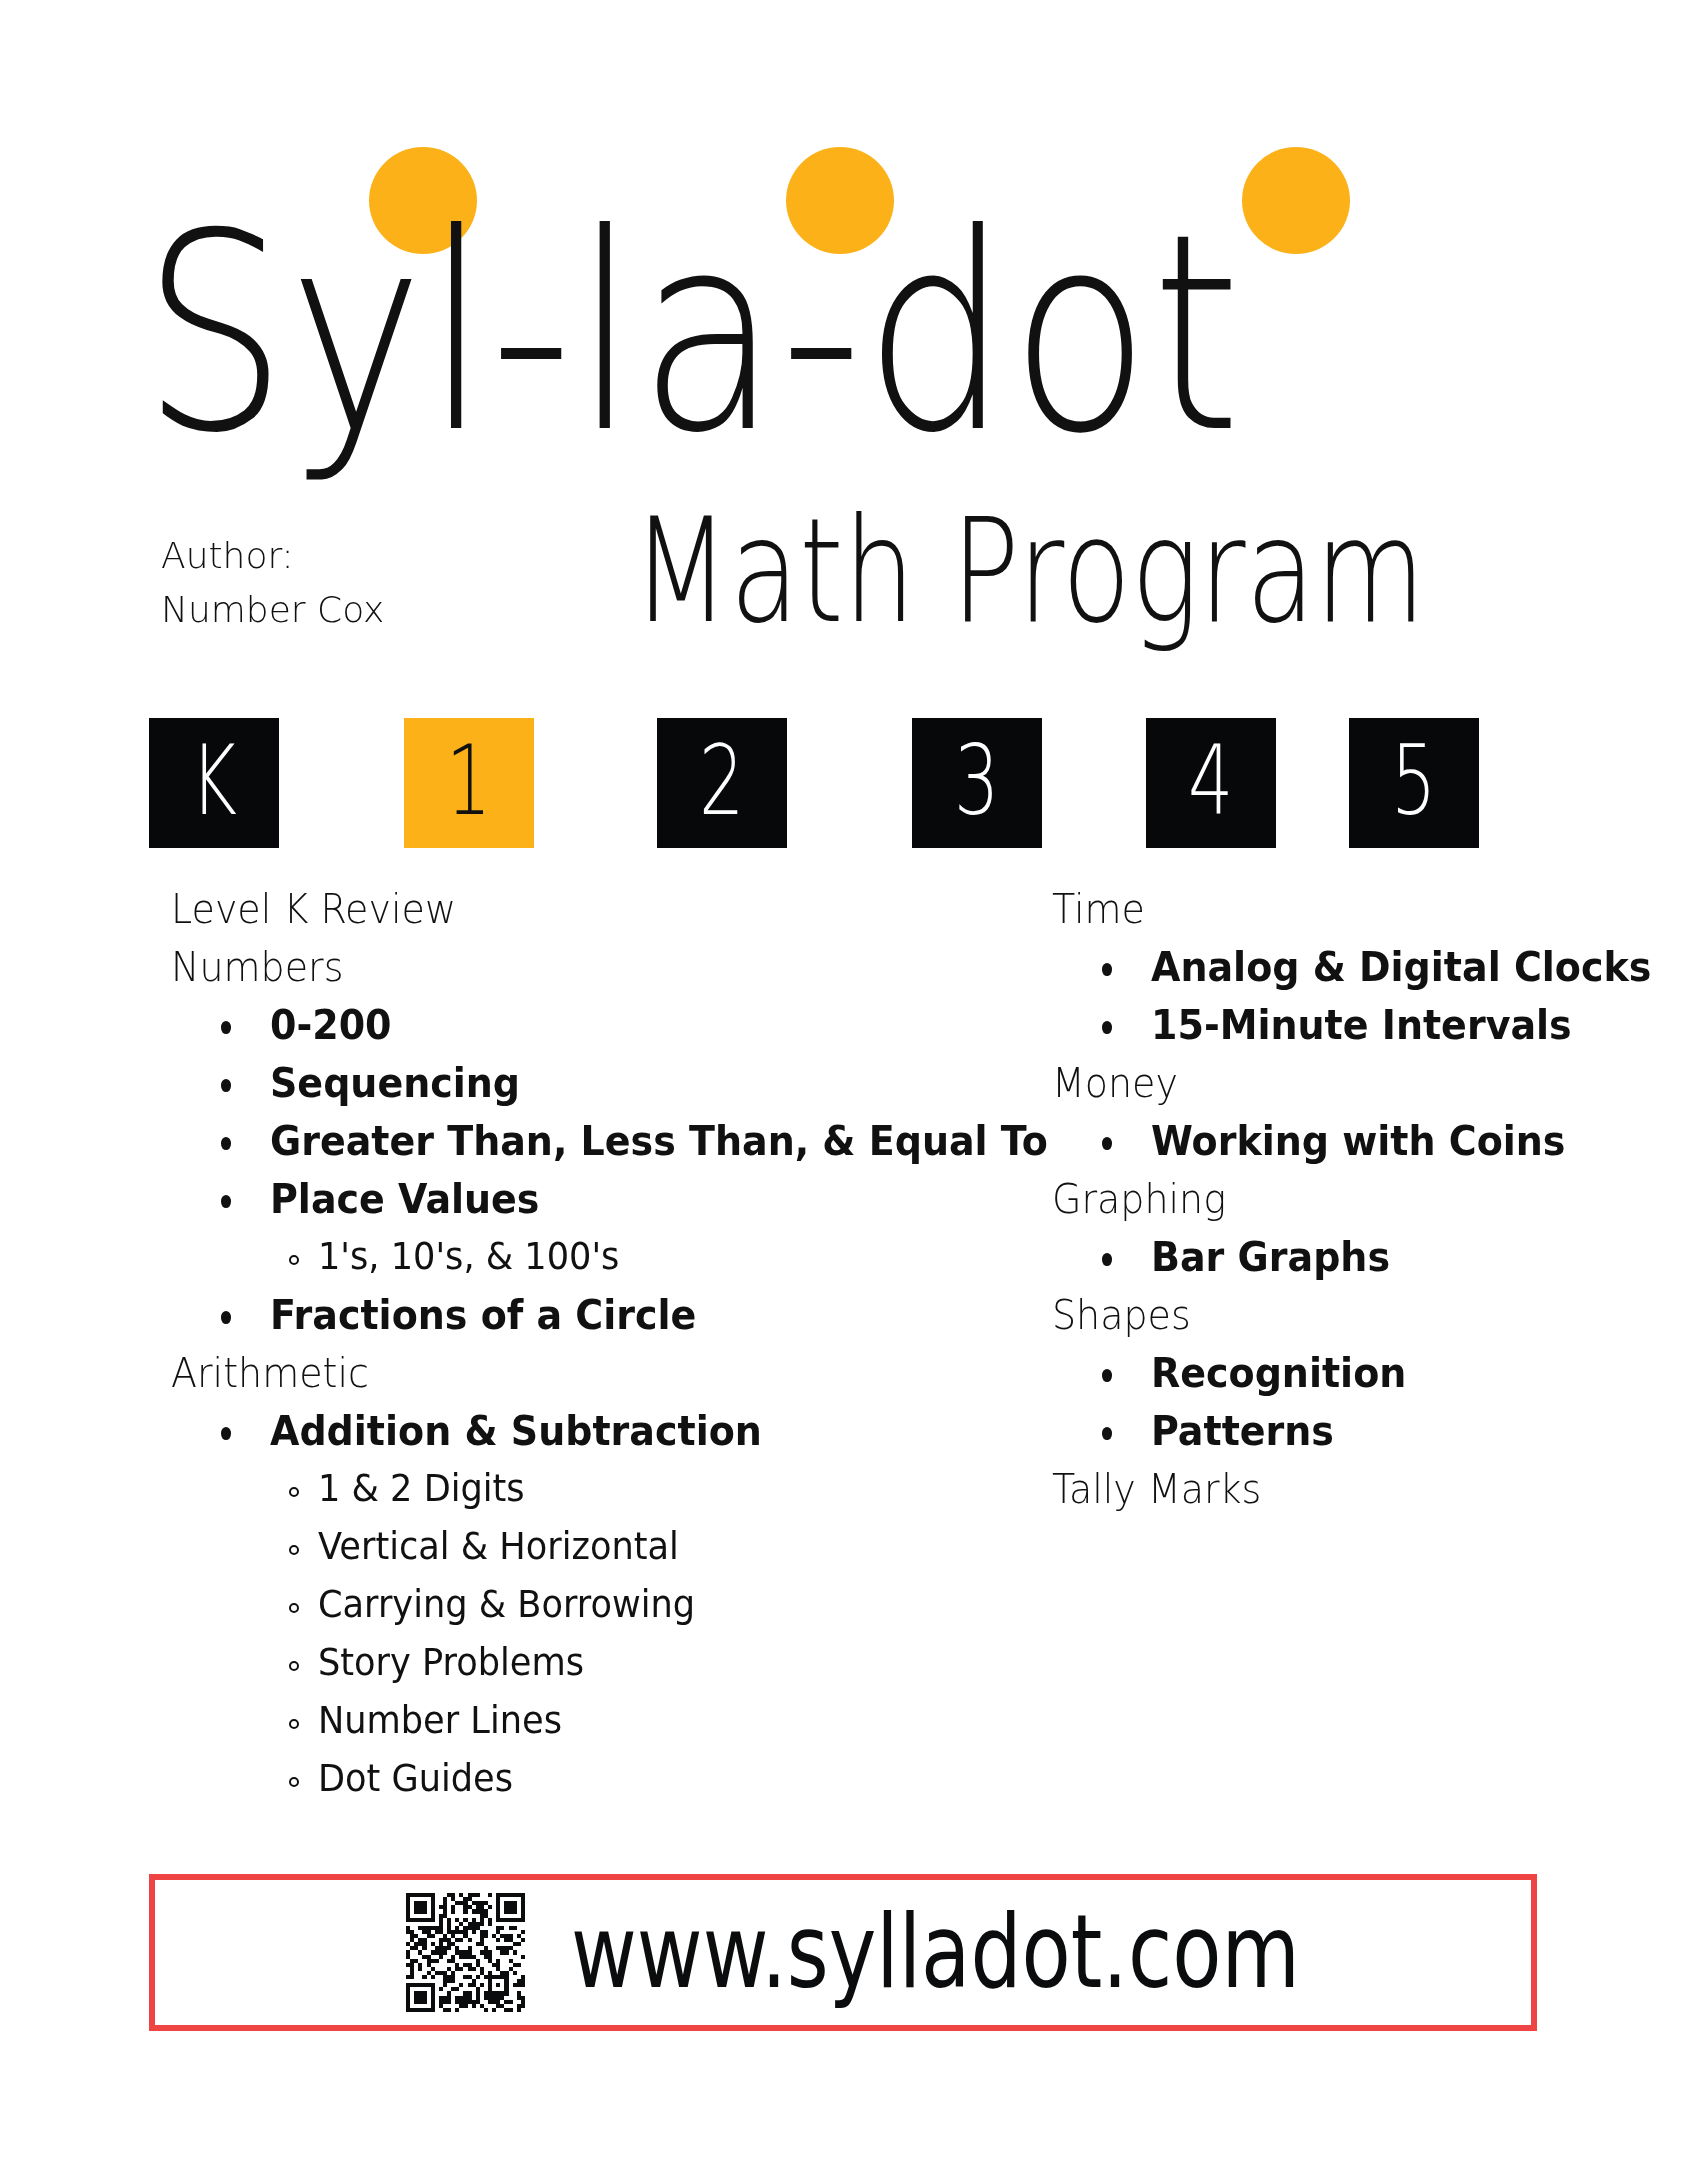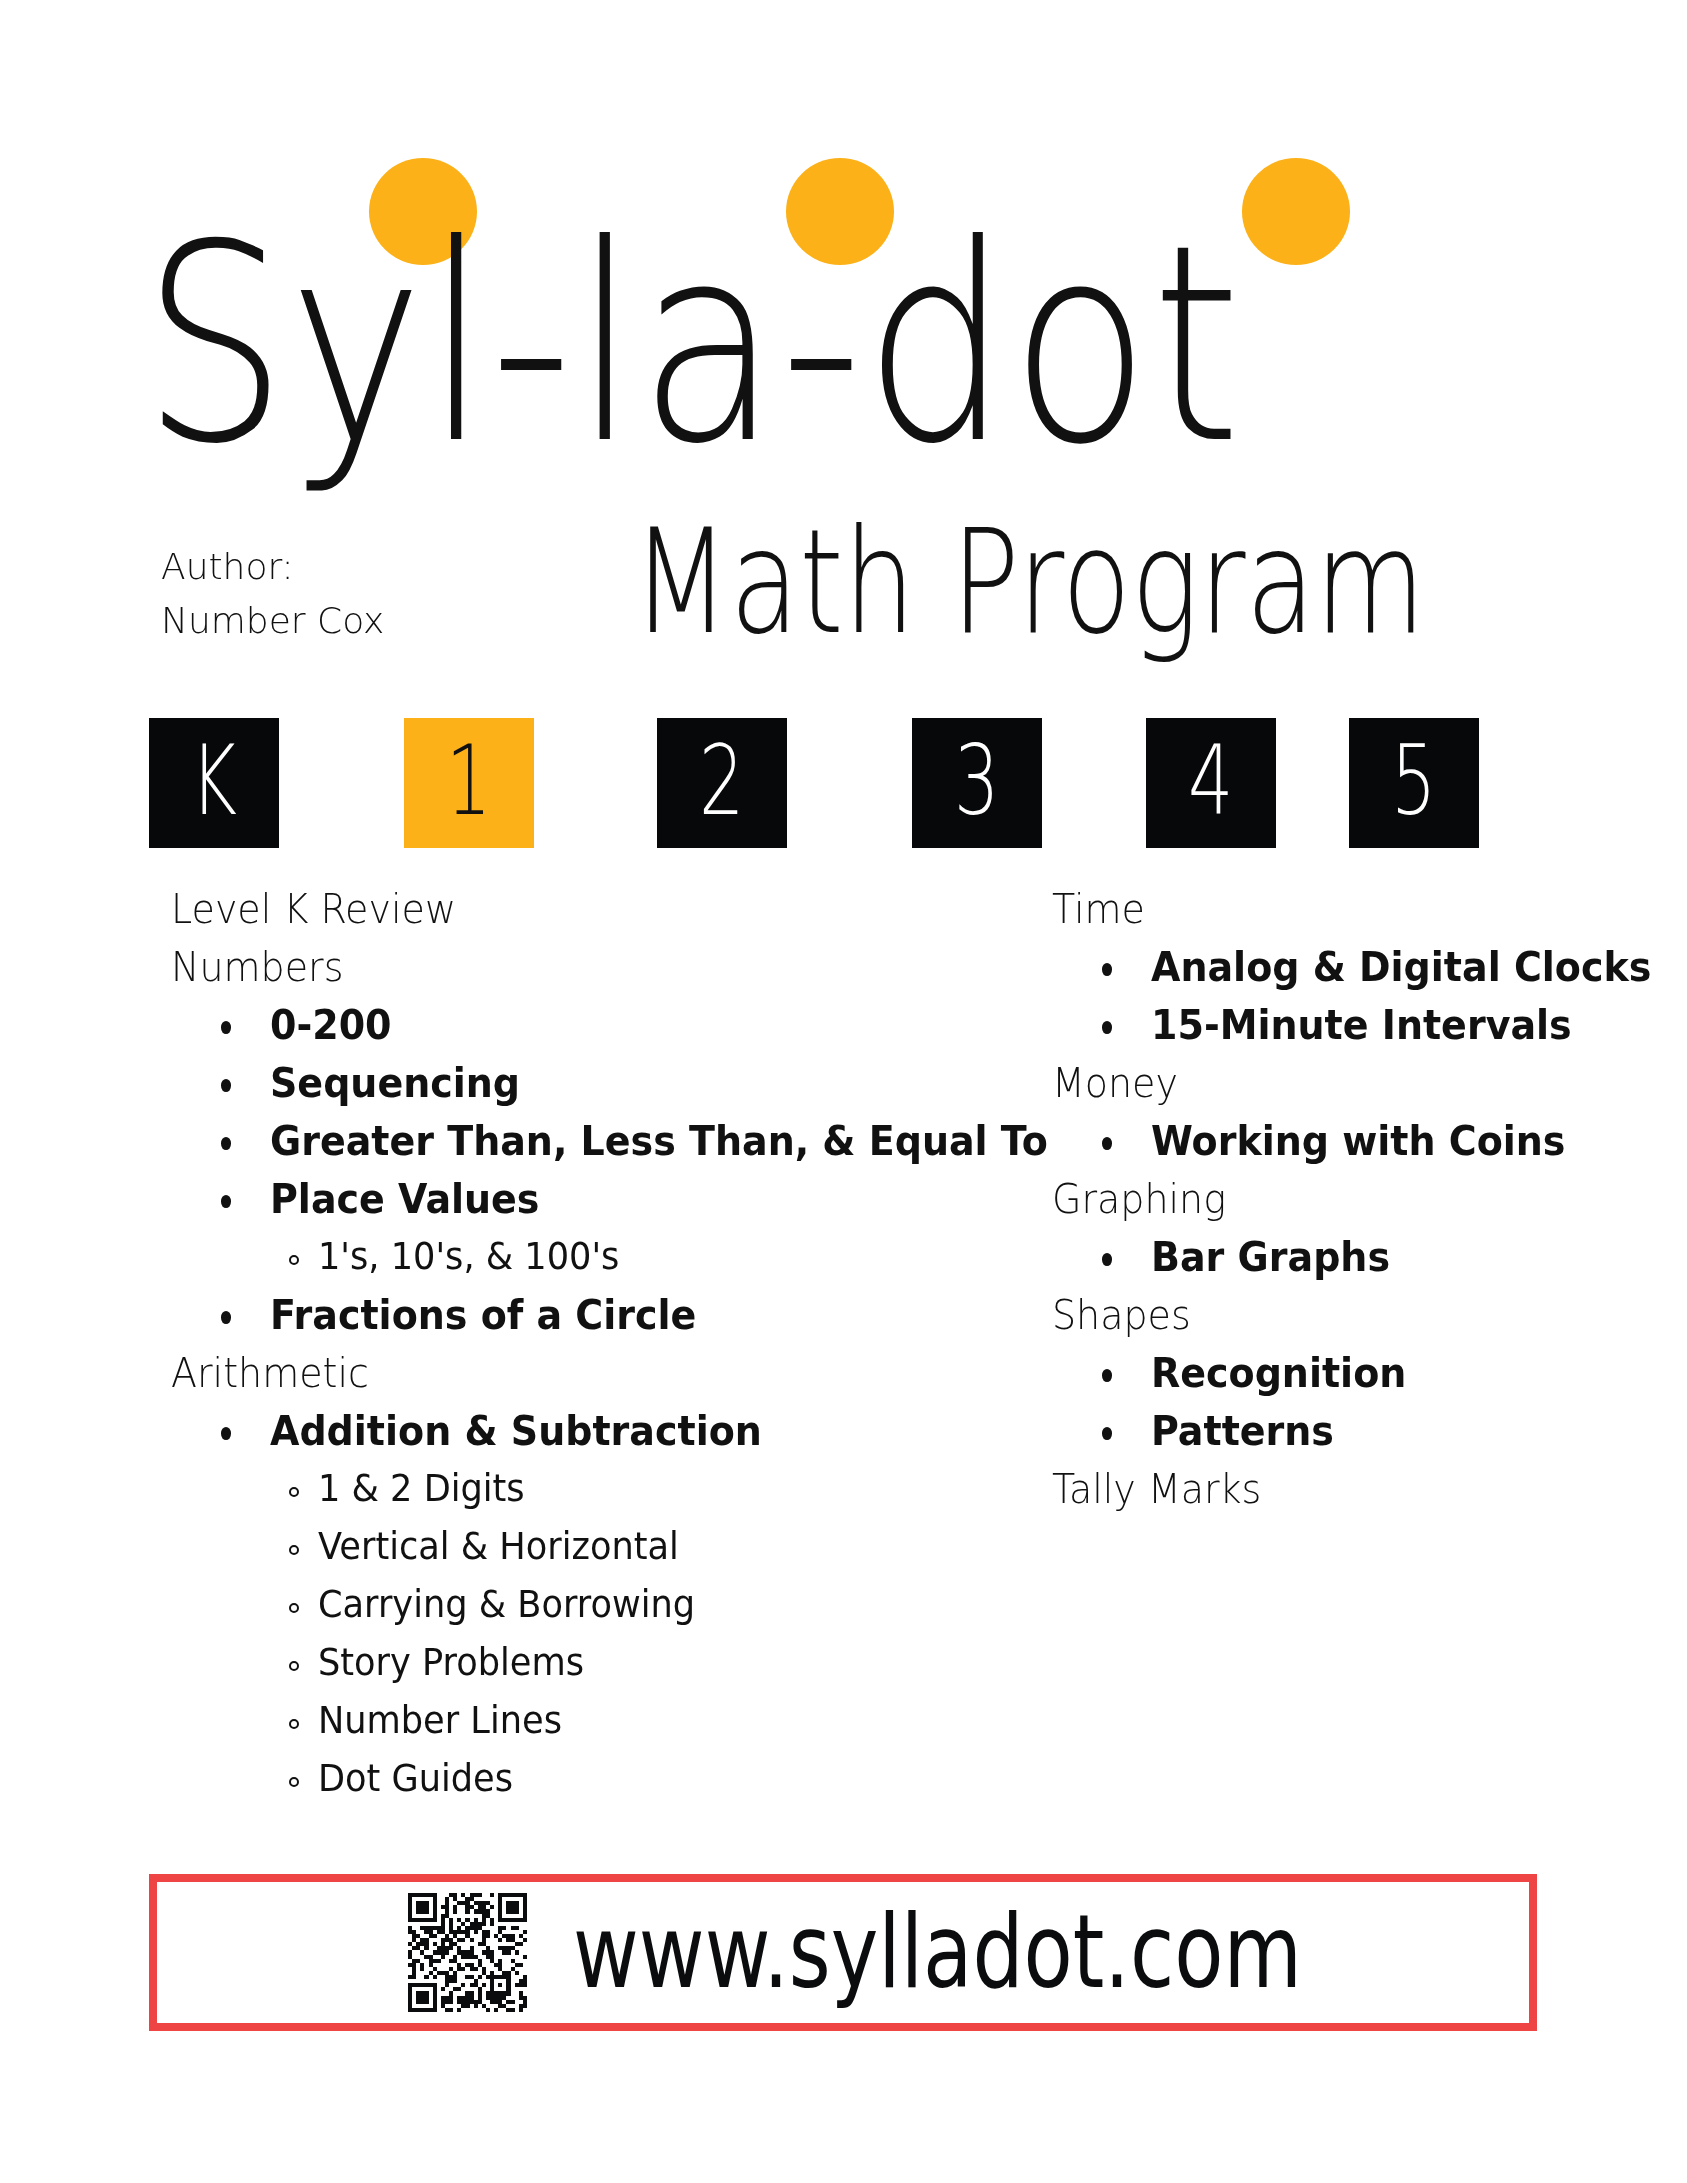--- a/index.html
+++ b/index.html
@@ -13,21 +13,20 @@
     font-family: "Liberation Sans", sans-serif;
     color: #111111;
     position: relative;
     overflow: hidden;
   }
 
   
   #header {
     position: relative;
     height: 661px;
-    margin-top: 11px;
   }
 
   .dot {
     position: absolute;
     background: #FBB117;
     border-radius: 50%;
   }
   #dot-1 { left: 369px; top: 147px; width: 108px; height: 107px; }
   #dot-2 { left: 786px; top: 147px; width: 108px; height: 107px; }
   #dot-3 { left: 1242px; top: 147px; width: 108px; height: 107px; }
@@ -186,21 +185,21 @@
     transform-origin: left center;
   }
 
   
   #footer-box {
     position: absolute;
     left: 149px;
     top: 1874px;
     width: 1388px;
     height: 157px;
-    border: 8px solid #ef4444;
+    border: 6px solid #ef4444;
     box-sizing: border-box;
     background: #ffffff;
     display: flex;
     align-items: center;
   }
   #qr-code {
     margin-left: 251px;
     width: 119px;
     height: 119px;
     flex: 0 0 auto;

